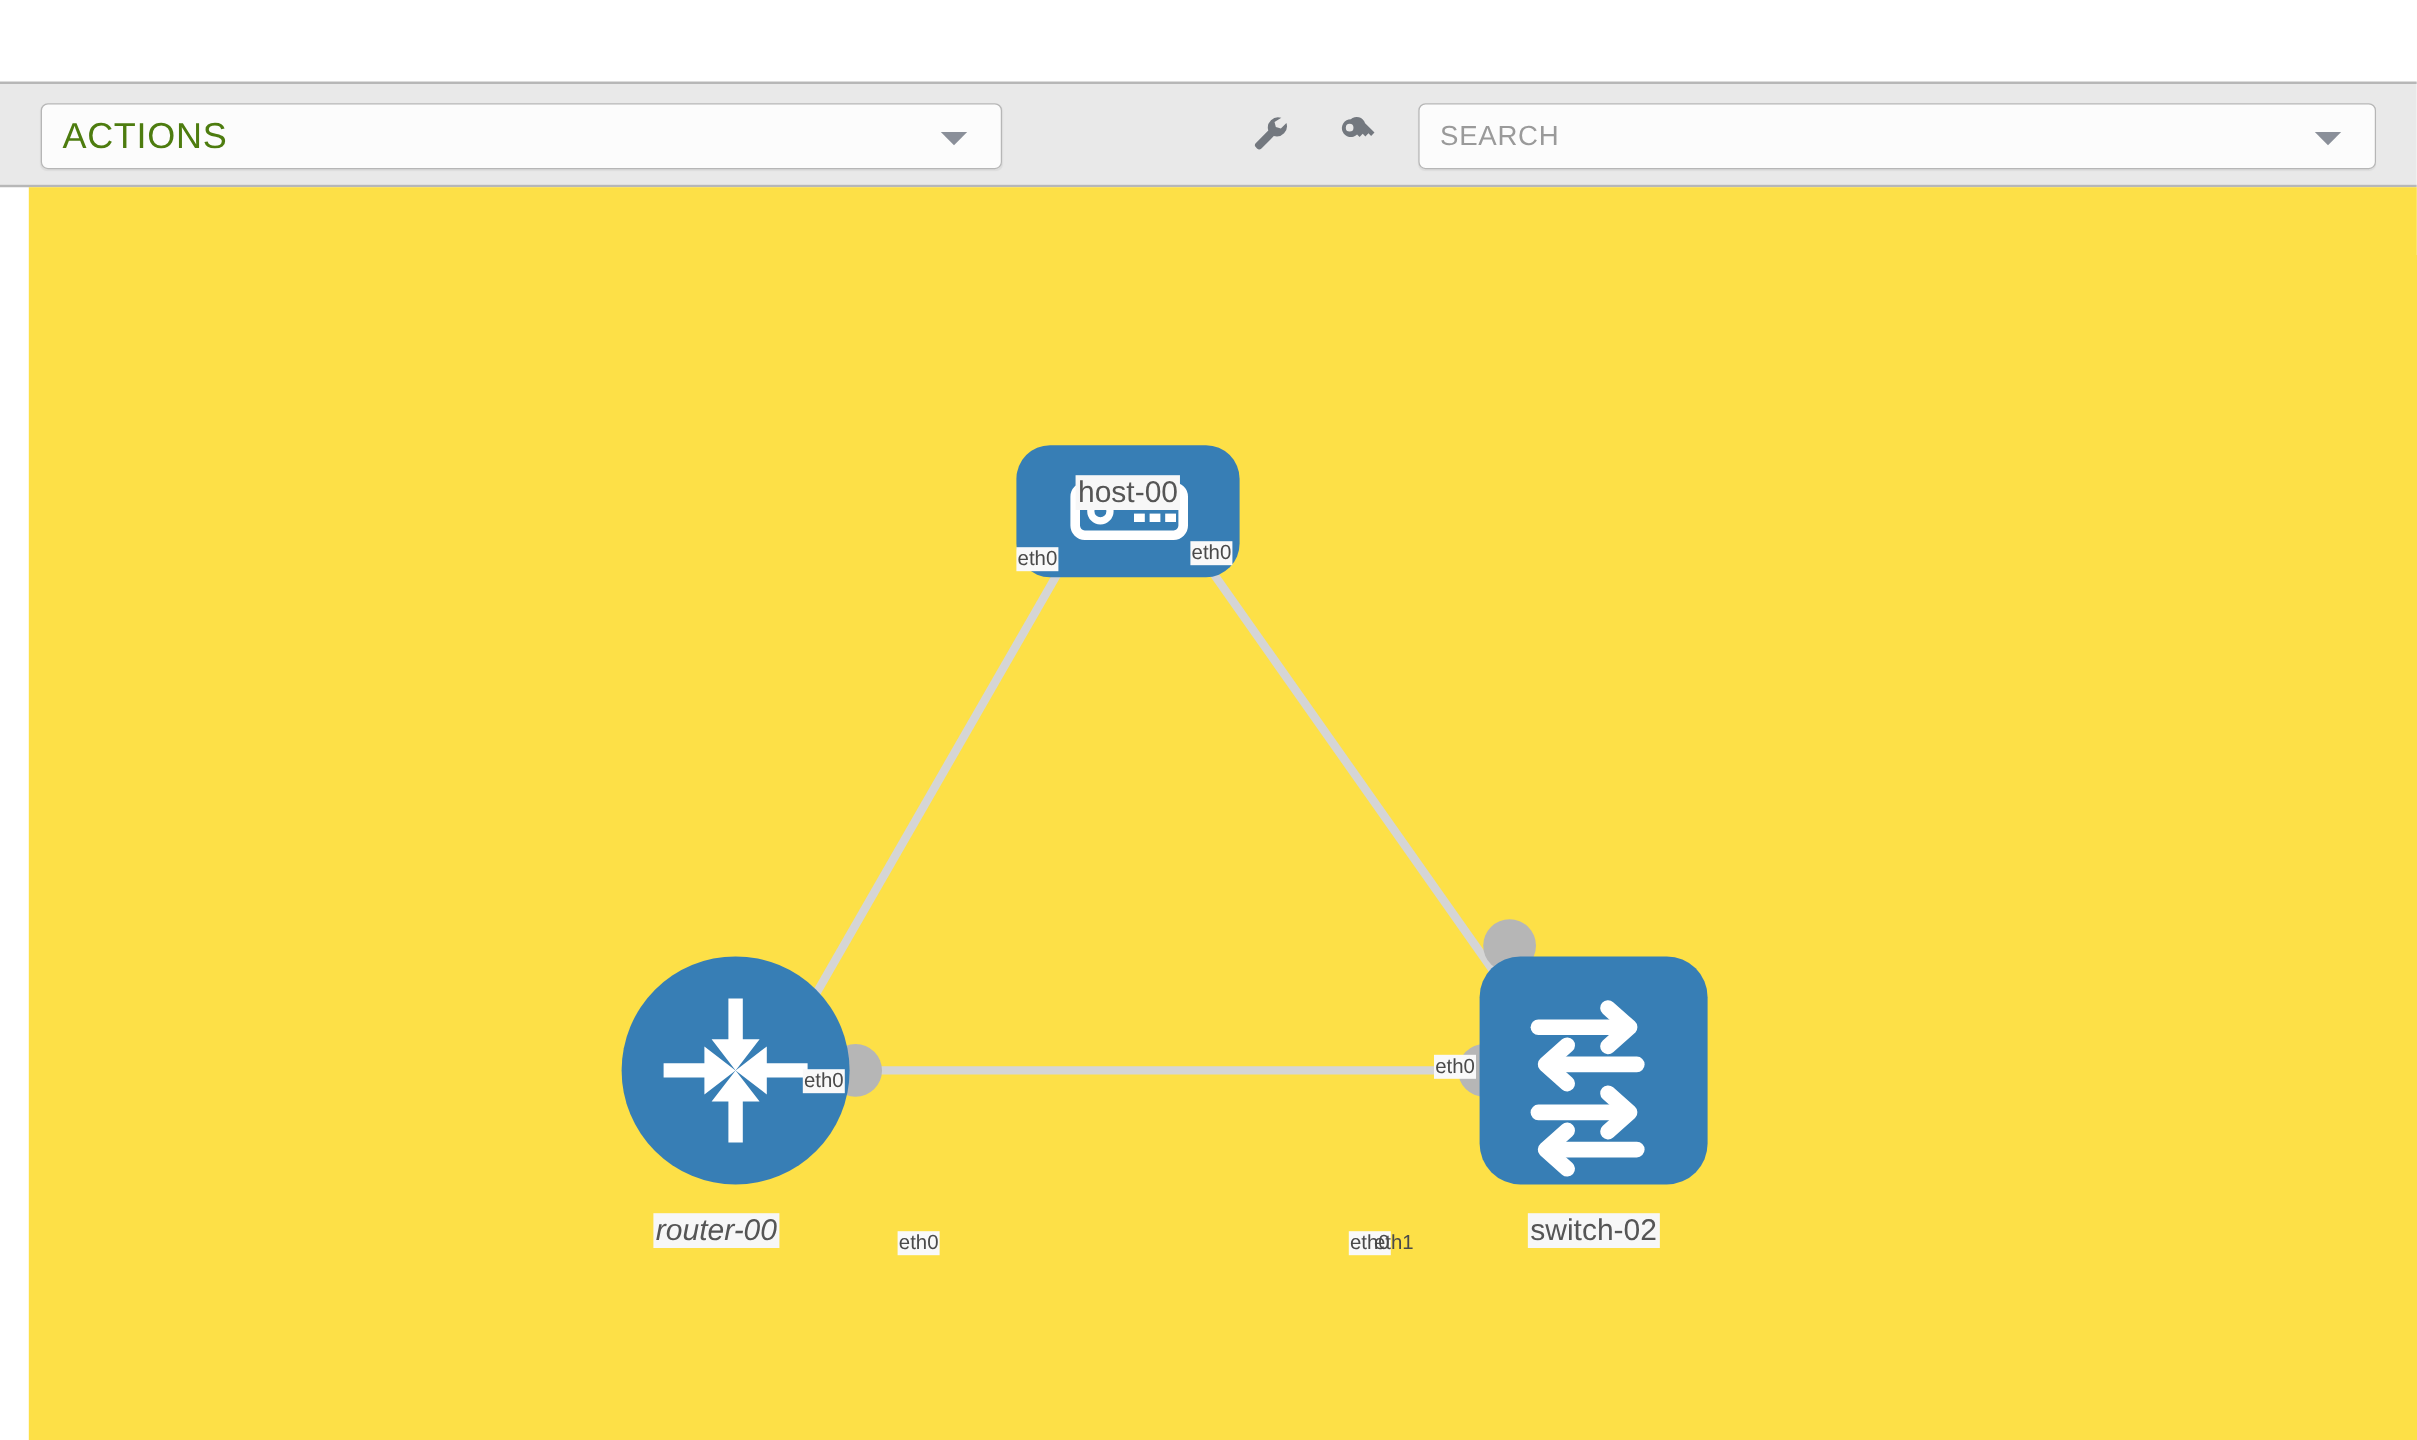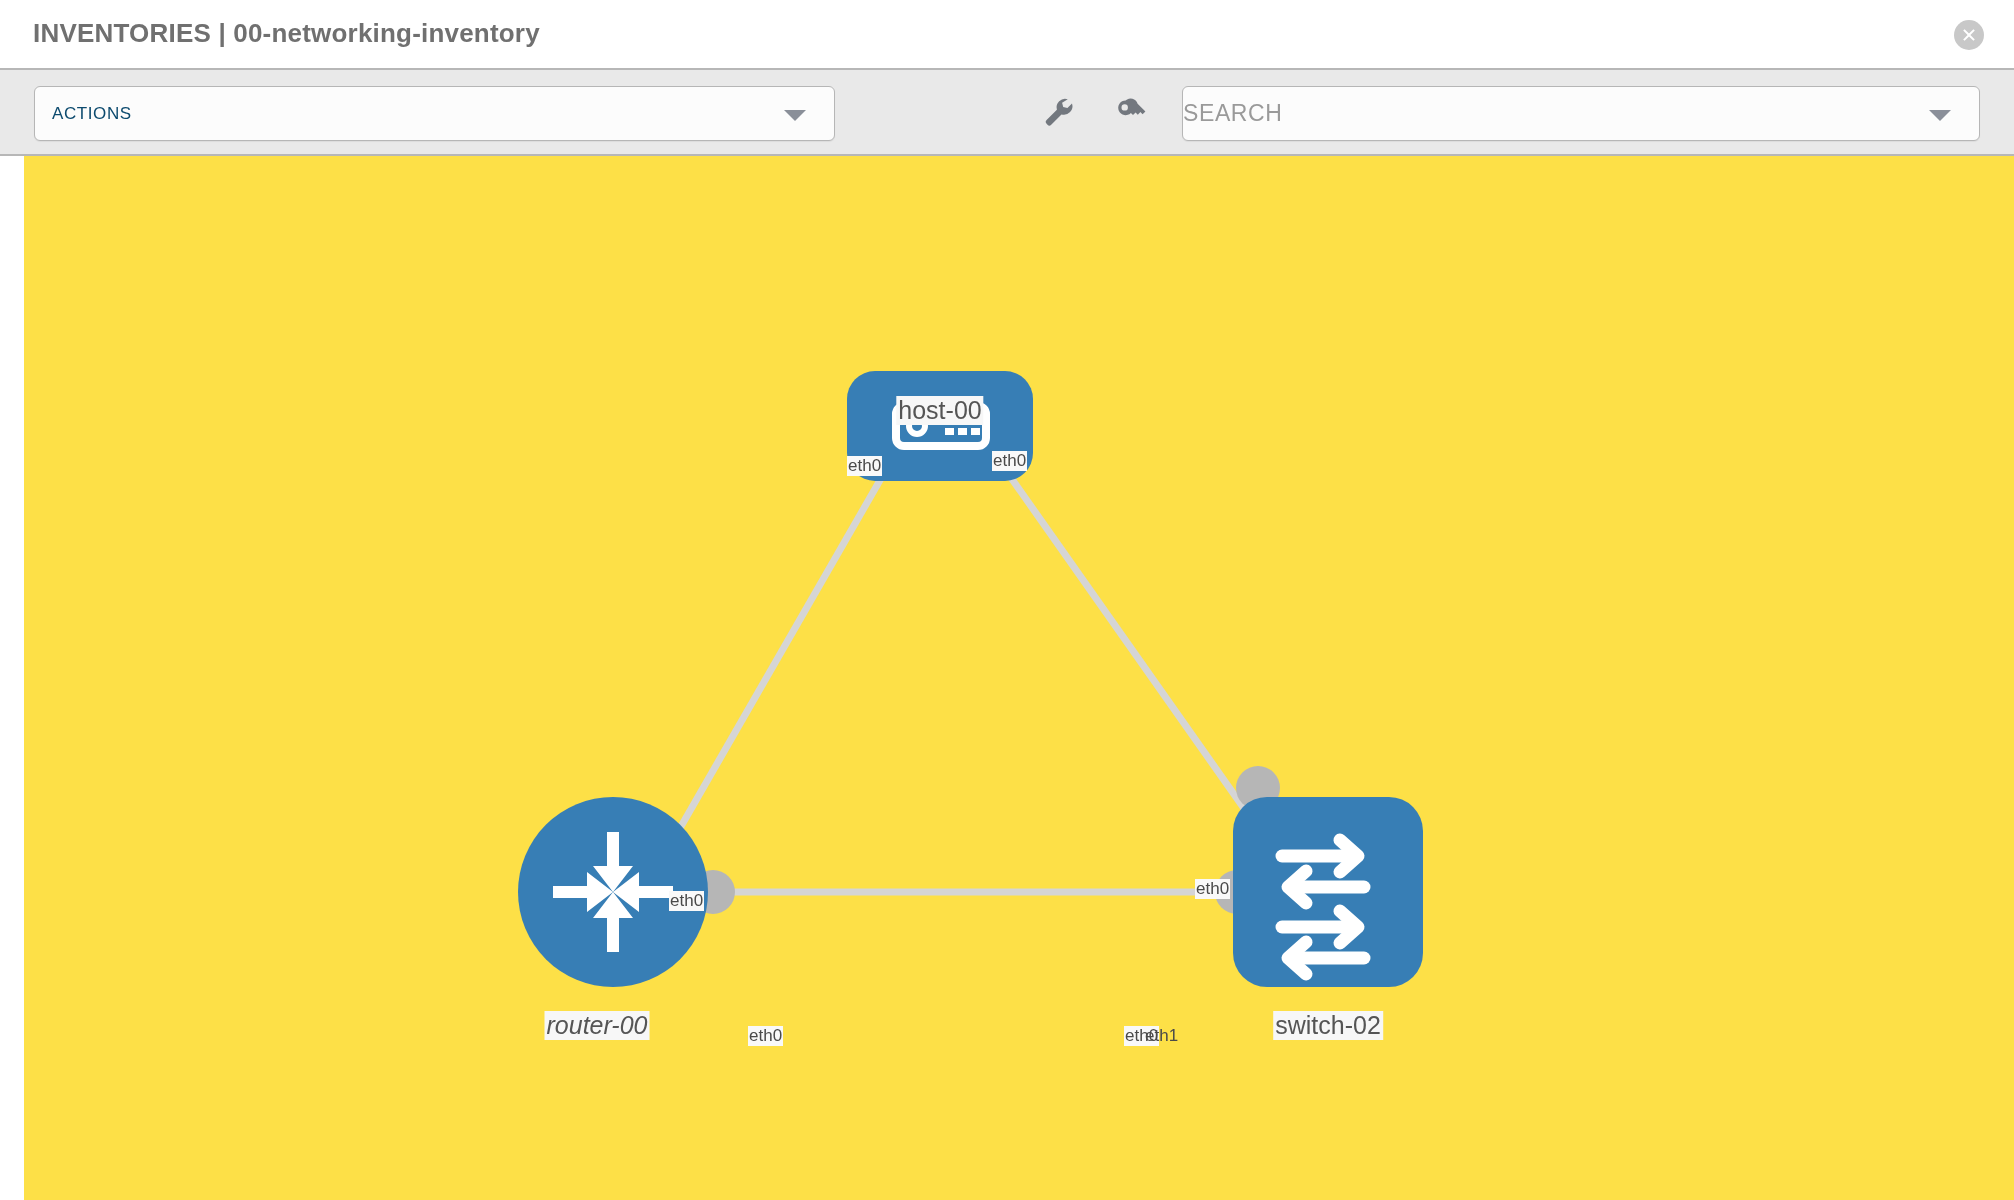--- a/index.html
+++ b/index.html
@@ -70,22 +70,22 @@
     background: #fcfcfc;
     border: 1px solid #b6b6b6;
     border-radius: 6px;
     box-shadow: 0 1px 1px rgba(0,0,0,0.06);
     display: flex;
     align-items: center;
     cursor: pointer;
   }
   .actions-select .label {
     margin-left: 17px;
-    font-size: 17px;
-    color: #0c4a6e;
+    font-size: 30px;
+    color: #4d7c0f;
     letter-spacing: 0.6px;
   }
   .caret {
     position: absolute;
     right: 28px;
     top: 50%;
     margin-top: -4px;
     width: 0; height: 0;
     border-left: 11px solid transparent;
     border-right: 11px solid transparent;
@@ -108,20 +108,21 @@
     width: 798px; height: 55px;
     background: #fcfcfc;
     border: 1px solid #b6b6b6;
     border-radius: 6px;
     box-shadow: 0 1px 1px rgba(0,0,0,0.06);
     display: flex;
     align-items: center;
     cursor: text;
   }
   .search-select .label {
+    margin-left: 17px;
     font-size: 23px;
     color: #9a9a9a;
     letter-spacing: 0.6px;
   }
 
   
   .canvas {
     position: absolute;
     left: 0; top: 156px;
     width: 2014px;
@@ -217,28 +218,20 @@
     border-radius: 50%;
     background: #3c7fb4;
     cursor: grab;
   }
 </style>
 </head>
 <body>
 
 <div id="app">
 
-  <div class="header">
-    <div class="page-title">INVENTORIES | 00-networking-inventory</div>
-    <div class="close-btn">
-      <svg width="18" height="18" viewBox="0 0 18 18" aria-hidden="true">
-        <path d="M4.6 3.2 L9 7.6 L13.4 3.2 L14.8 4.6 L10.4 9 L14.8 13.4 L13.4 14.8 L9 10.4 L4.6 14.8 L3.2 13.4 L7.6 9 L3.2 4.6 Z" fill="#ffffff"></path>
-      </svg>
-    </div>
-  </div>
 
   <div class="toolbar">
 
     <div class="actions-select">
       <span class="label">ACTIONS</span>
       <span class="caret"></span>
     </div>
 
     <div class="tool-icons">
       <span class="tool-icon">

